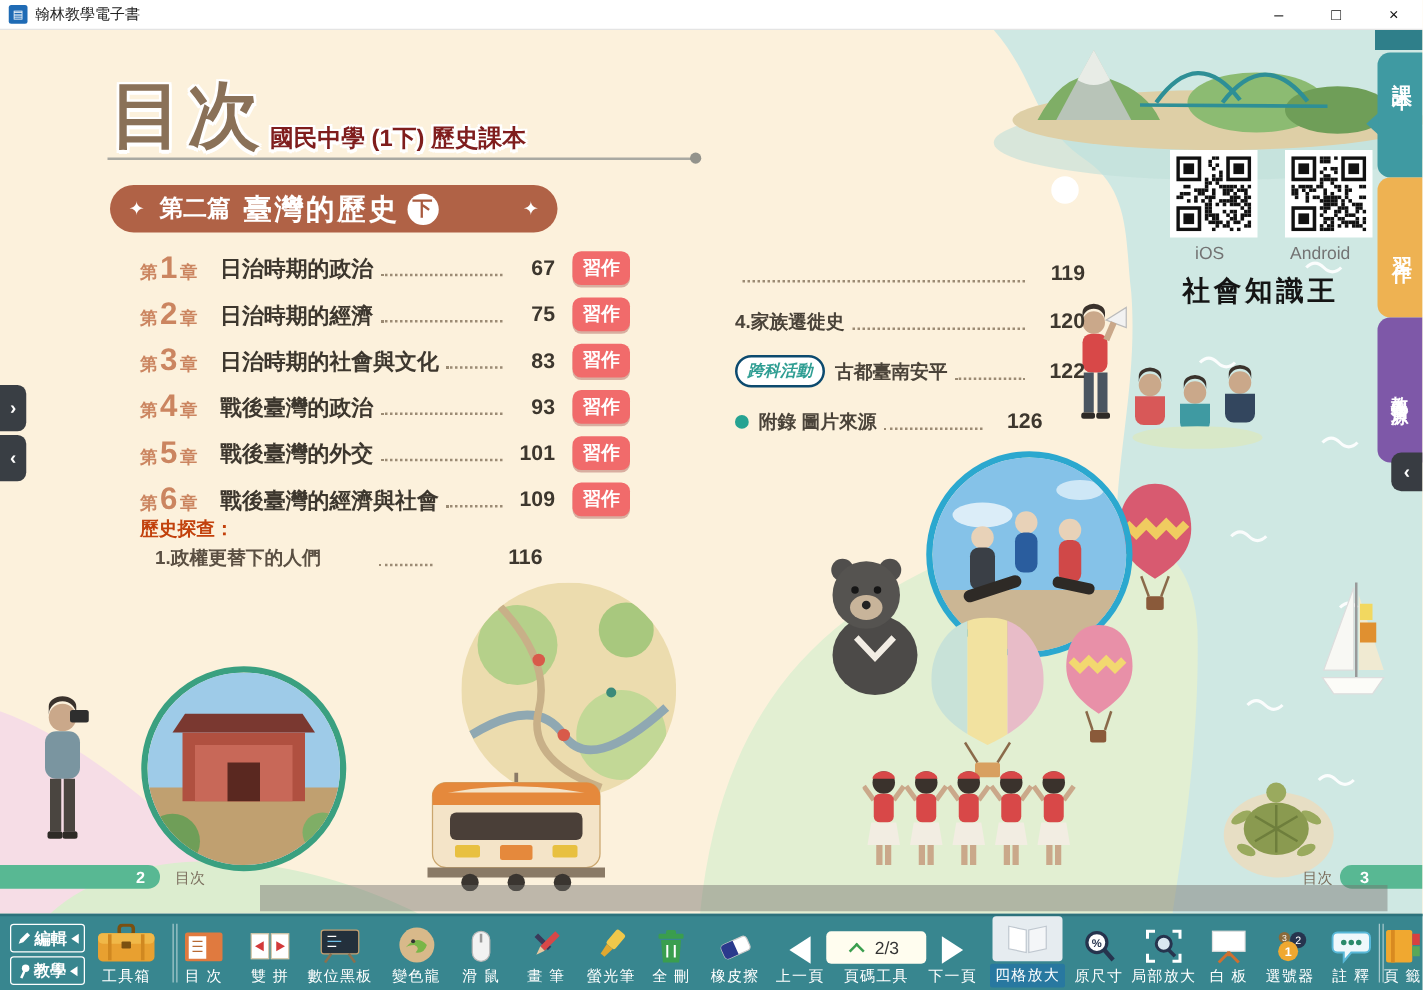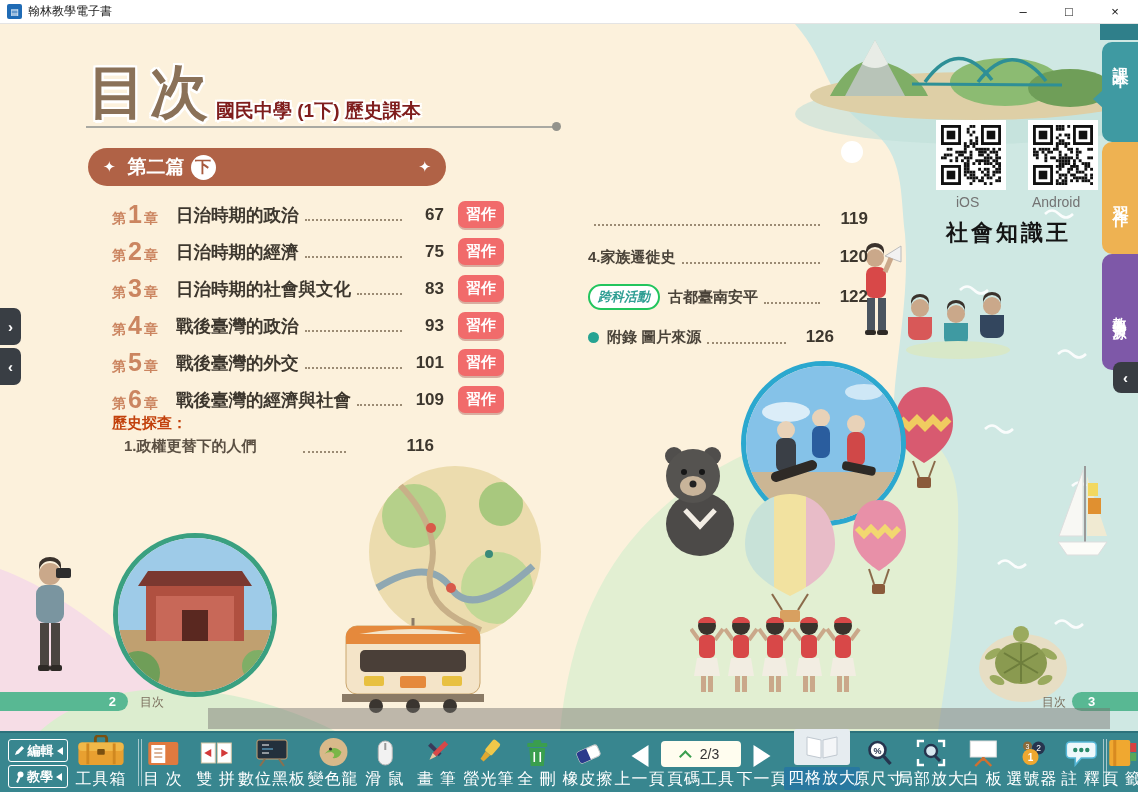--- a/index.html
+++ b/index.html
@@ -48,21 +48,21 @@
   
   #explore-h{left:112px;top:390px;font-size:15px;font-weight:bold;color:#c2410c;z-index:5;}
   #explore-row{left:124px;top:412px;width:310px;display:flex;align-items:center;z-index:5;
     font-size:15px;font-weight:bold;color:#5a4f42;cursor:pointer;gap:40px;}
   #explore-row .r-page{font-size:17px;}
   
   #rightcol{left:588px;top:176px;width:280px;z-index:5;}
   .r-row{display:flex;align-items:center;height:38px;font-size:15px;font-weight:bold;color:#4a4339;
     white-space:nowrap;cursor:pointer;}
   .r-page{width:42px;text-align:right;font-size:17px;color:#3d372e;flex:none;}
-  .act-tag{border:2px solid #22c55e;color:#2f9e93;background:#fff;border-radius:13px;
+  .act-tag{border:2px solid #0c4a6e;color:#2f9e93;background:#fff;border-radius:13px;
     font-size:13px;font-style:italic;font-weight:bold;padding:2px 8px;margin-right:8px;flex:none;}
   .bullet{width:11px;height:11px;border-radius:50%;background:#26a392;margin-right:8px;flex:none;}
   
   .qr-box{width:70px;height:70px;background:#fff;padding:5px;z-index:6;}
   .qr-box svg{width:60px;height:60px;fill:#111;}
   .qr-label{font-size:14px;color:#737373;z-index:6;}
   #qr-caption{left:946px;top:194px;font-size:22px;font-weight:bold;color:#151515;letter-spacing:3px;z-index:6;}
   
   .foot-pill{height:19px;background:#58b893;color:#fff;font-size:13px;font-weight:bold;z-index:6;
     display:flex;align-items:center;}
@@ -88,21 +88,21 @@
   #toolbar{position:absolute;left:0;top:731px;width:1138px;height:61px;background:#38868f;
     border-top:2px solid #2c727c;z-index:20;}
   .side-btn{position:absolute;left:8px;width:60px;height:23px;border:1.5px solid #fff;border-radius:3px;
     color:#fff;font-size:13px;font-weight:bold;display:flex;align-items:center;justify-content:center;
     gap:3px;cursor:pointer;}
   .side-btn .tri{width:0;height:0;border-top:4px solid transparent;border-bottom:4px solid transparent;
     border-right:6px solid #fff;}
   .tool{position:absolute;bottom:2px;transform:translateX(-50%);display:flex;flex-direction:column;
     align-items:center;gap:2px;cursor:pointer;}
   .ticon{height:32px;display:flex;align-items:flex-end;justify-content:center;}
-  .tlabel{font-size:16px;color:#fff;letter-spacing:1px;white-space:nowrap;}
+  .tlabel{font-size:12px;color:#fff;letter-spacing:1px;white-space:nowrap;}
   .tlabel.active{background:#2878a0;padding:1px 4px;border-radius:2px;}
   .icon-lightbox{width:56px;height:36px;background:#e6ecf0;border-radius:3px;display:flex;
     align-items:center;justify-content:center;}
   .tdiv{position:absolute;bottom:6px;height:47px;width:4px;border-left:1px solid rgba(255,255,255,.55);
     border-right:1px solid rgba(255,255,255,.55);}
   .tri-l{width:0;height:0;border-top:11px solid transparent;border-bottom:11px solid transparent;
     border-right:17px solid #fff;}
   .tri-r{width:0;height:0;border-top:11px solid transparent;border-bottom:11px solid transparent;
     border-left:17px solid #fff;}
   .page-box{width:80px;height:26px;background:#fffdef;border-radius:4px;display:flex;align-items:center;
@@ -358,20 +358,21 @@
   </div>
 
   <div class="abs outline-w" id="page-title">目次</div>
   <div class="abs outline-w" id="page-subtitle">國民中學 (1下) 歷史課本</div>
   <div class="abs" id="title-rule"></div>
   <div class="abs" id="title-rule-dot"></div>
 
   <div class="abs" id="banner">
     <span class="star">✦</span>
     <span class="bprefix">第二篇</span>
+    <span class="btitle">臺灣的歷史</span>
     <span class="badge">下</span>
     <span class="star right">✦</span>
   </div>
 
   <div class="abs" id="chapters">
     <div class="chap-row">
       <span class="chap-no">
           <span class="sm">第</span>
           <span class="lg">1</span>
           <span class="sm">章</span>

